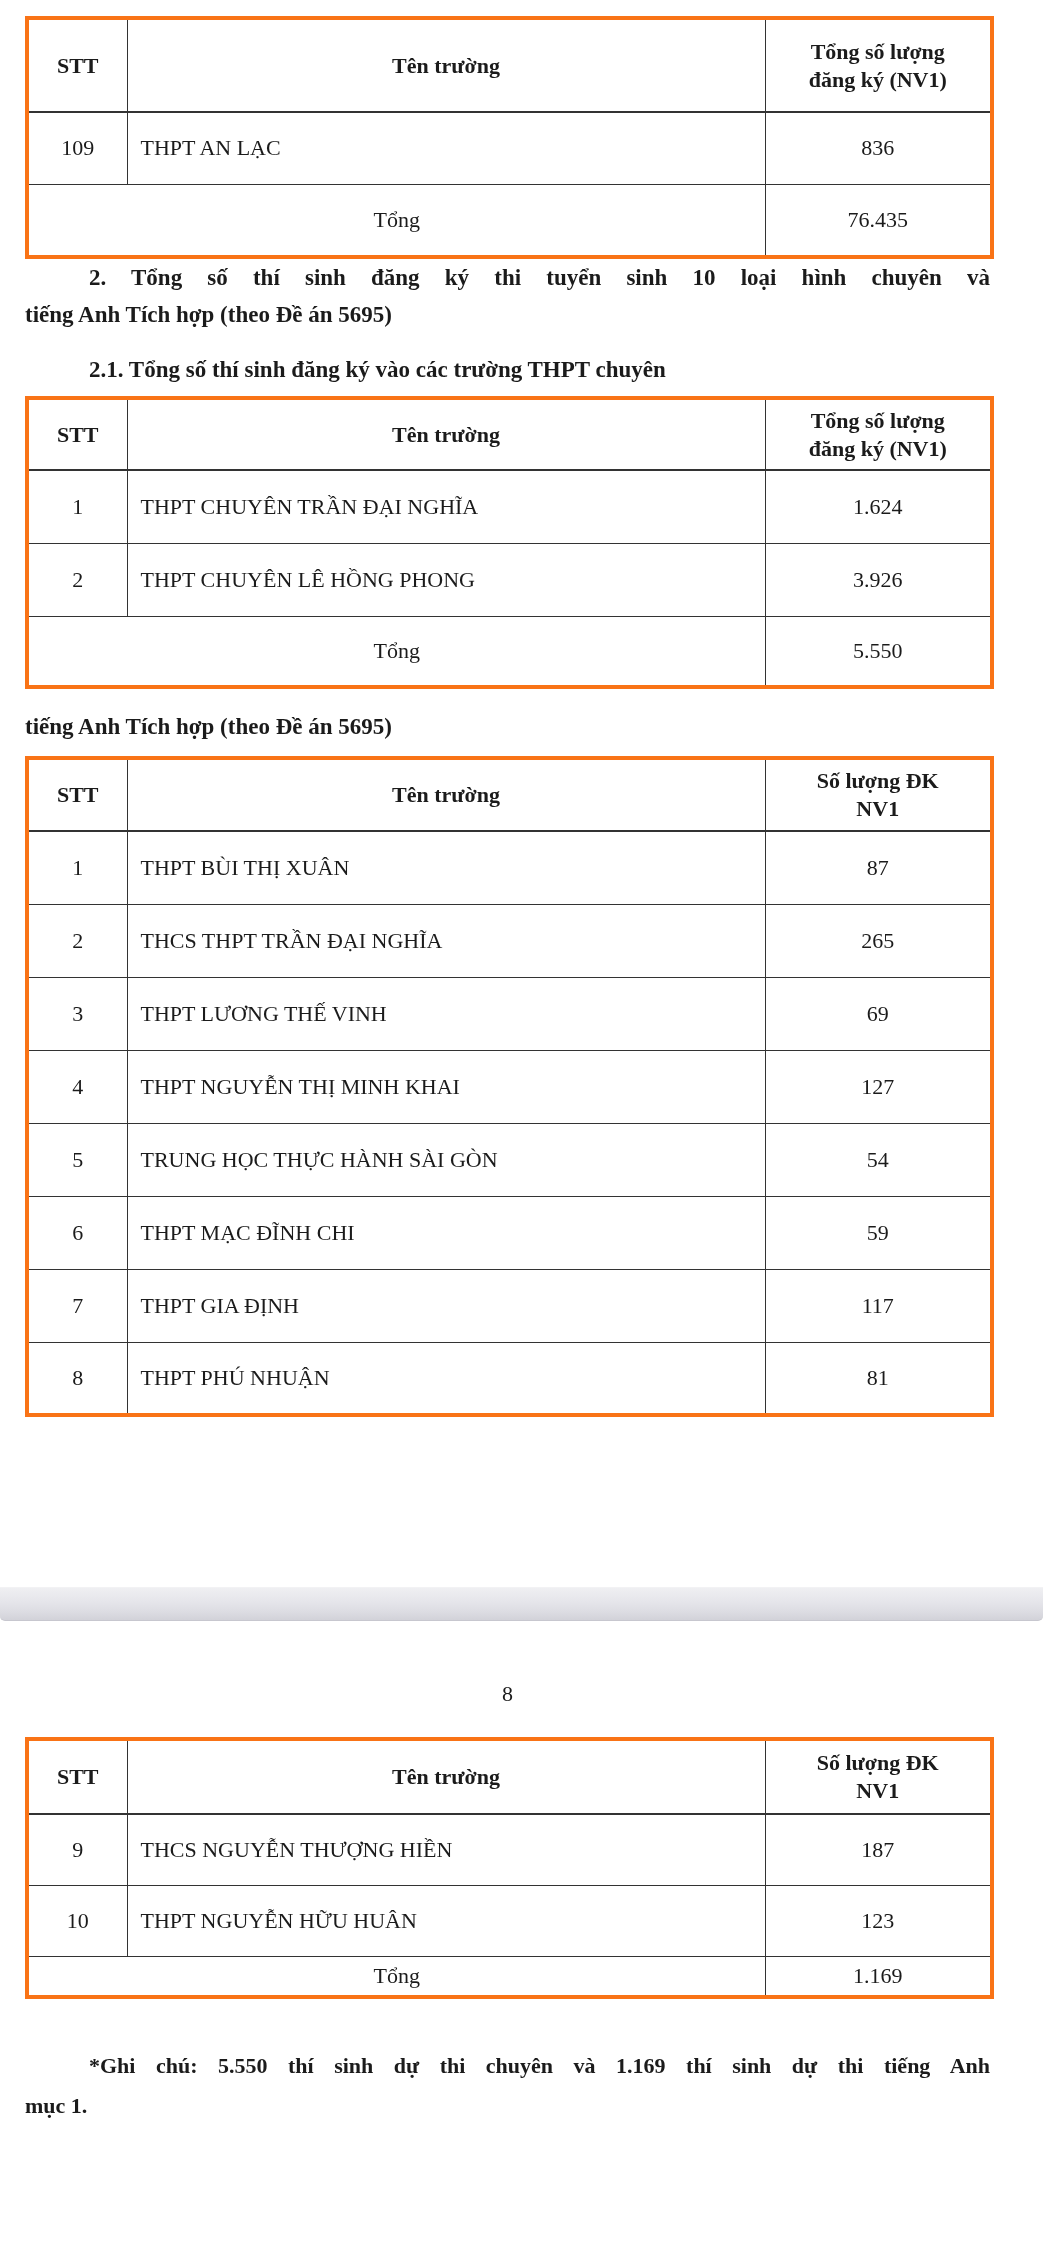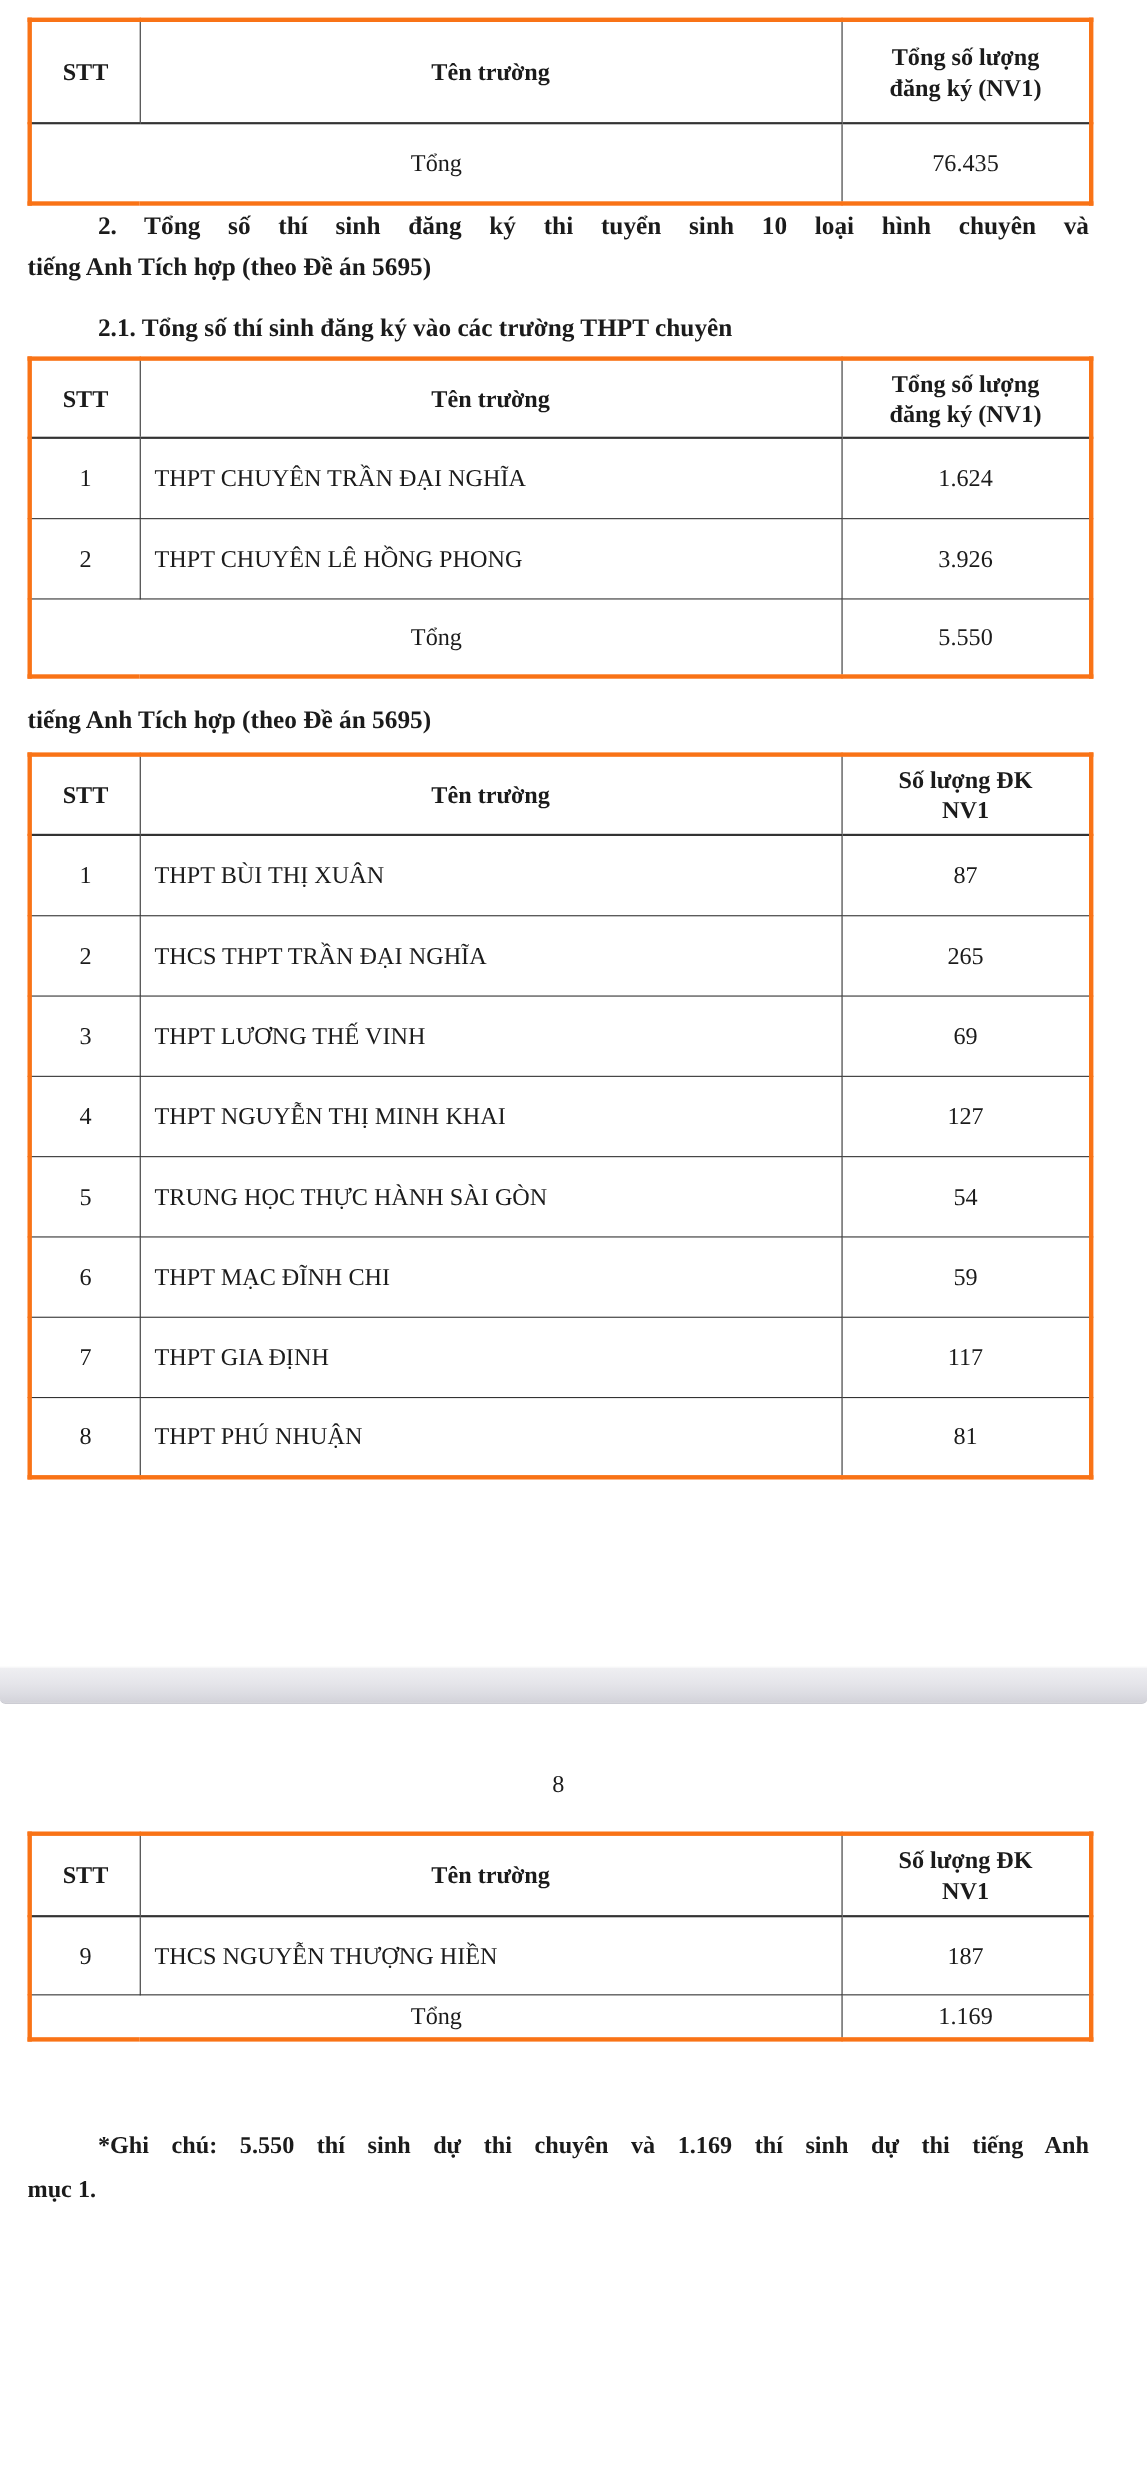--- a/index.html
+++ b/index.html
@@ -61,21 +61,21 @@
   .t4 tr.trow { height:41px; }
   
   .para {
     width:965px;
     margin-left:25px;
     font-weight:bold;
   }
   .h2  { font-size:23px; line-height:37px; }
   .h21 { margin-top:20px; font-size:23px; line-height:34px; text-indent:64px; }
   .h22 { margin-top:19px; font-size:23px; line-height:37px; }
-  .note { margin-top:74px; font-size:22px; line-height:40px; }
+  .note { margin-top:47px; font-size:22px; line-height:40px; }
   .jline { text-align:justify; text-align-last:justify; }
   .firstline { text-indent:64px; }
   
   .page-sep {
     margin-top:170px;
     width:1043px;
     height:32px;
     background:linear-gradient(180deg,#efeff2 0%,#e5e5ea 45%,#dcdce2 75%,#d2d2d9 100%);
     border-top:1px solid #f2f2f4;
     border-bottom:1px solid #c7c7cf;
@@ -100,20 +100,25 @@
         <col class="c1">
         <col class="c2">
         <col class="c3">
       </colgroup>
     <tbody>
       <tr class="hdr">
         <th>STT</th>
         <th>Tên trường</th>
         <th>Tổng số lượng<br>đăng ký (NV1)</th>
       </tr>
+      <tr class="drow">
+        <td>109</td>
+        <td class="name">THPT AN LẠC</td>
+        <td>836</td>
+      </tr>
       <tr class="trow">
         <td colspan="2">Tổng</td>
         <td>76.435</td>
       </tr>
     </tbody>
   </table>
 
   <div class="para h2">
     <div class="jline firstline">2. Tổng số thí sinh đăng ký thi tuyển sinh 10 loại hình chuyên và</div>
     <div>tiếng Anh Tích hợp (theo Đề án 5695)</div>
@@ -223,20 +228,25 @@
       <tr class="hdr">
         <th>STT</th>
         <th>Tên trường</th>
         <th>Số lượng ĐK<br>NV1</th>
       </tr>
       <tr class="drow">
         <td>9</td>
         <td class="name">THCS NGUYỄN THƯỢNG HIỀN</td>
         <td>187</td>
       </tr>
+      <tr class="drow">
+        <td>10</td>
+        <td class="name">THPT NGUYỄN HỮU HUÂN</td>
+        <td>123</td>
+      </tr>
       <tr class="trow">
         <td colspan="2">Tổng</td>
         <td>1.169</td>
       </tr>
     </tbody>
   </table>
 
   <div class="para note">
     <div class="jline firstline">*Ghi chú: 5.550 thí sinh dự thi chuyên và 1.169 thí sinh dự thi tiếng Anh</div>
     <div>mục 1.</div>

